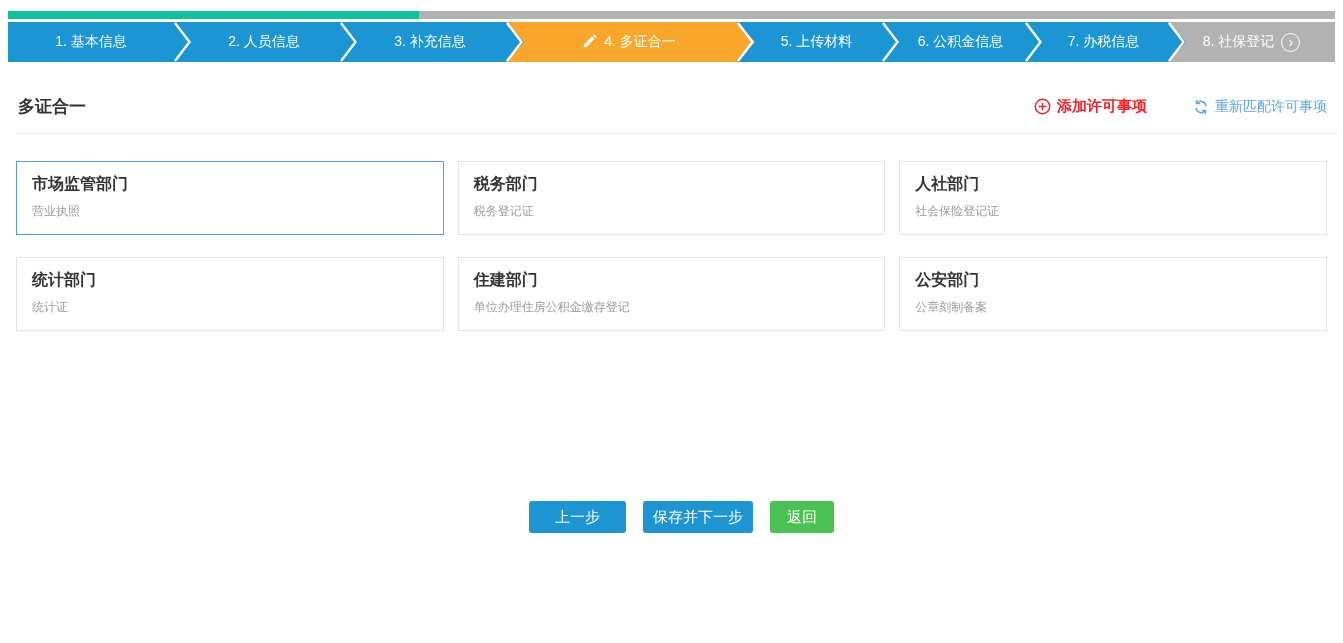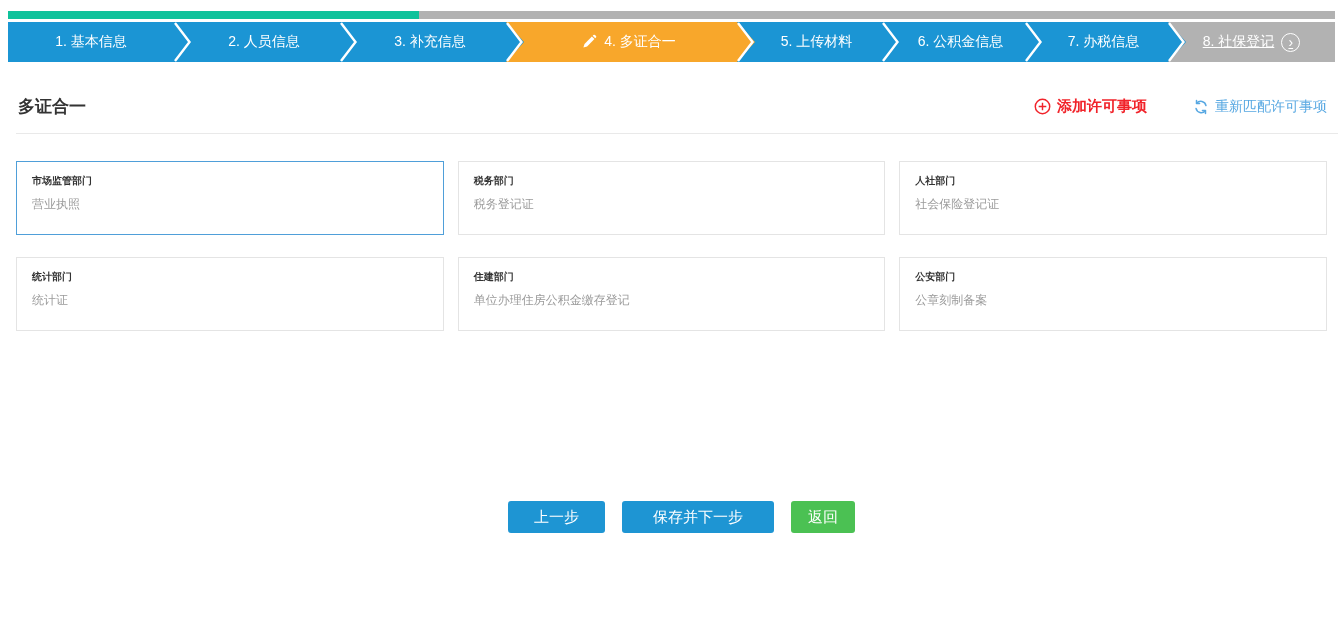--- a/index.html
+++ b/index.html
@@ -21,50 +21,50 @@
     color:#fff;font-size:14px;cursor:pointer;
     clip-path:polygon(0 0,calc(100% - 18px) 0,100% 50%,calc(100% - 18px) 100%,0 100%);}
   .step .lbl{white-space:nowrap;}
   .s1{left:0;width:184px;background:var(--step-blue);z-index:8;}
   .s2{left:166px;width:184px;background:var(--step-blue);z-index:7;padding-left:14px;}
   .s3{left:332px;width:184px;background:var(--step-blue);z-index:6;padding-left:14px;}
   .s4{left:498px;width:249px;background:var(--step-orange);z-index:5;padding-left:14px;gap:7px;}
   .s5{left:729px;width:163px;background:var(--step-blue);z-index:4;padding-left:14px;}
   .s6{left:874px;width:161px;background:var(--step-blue);z-index:3;padding-left:14px;}
   .s7{left:1017px;width:161px;background:var(--step-blue);z-index:2;padding-left:14px;}
-  .s8{left:1160px;width:167px;background:transparent;z-index:1;clip-path:none;gap:7px;text-decoration:underline;}
+  .s8{left:1160px;width:167px;background:transparent;z-index:1;clip-path:none;gap:7px;}
   .step:not(.s8){padding-right:18px;}
   .sep{position:absolute;top:0;z-index:10;pointer-events:none;}
   .circ{width:19px;height:19px;border:1.5px solid #fff;border-radius:50%;display:inline-flex;
     align-items:center;justify-content:center;font-size:14px;line-height:1;color:#fff;padding-bottom:1px;}
 
   
   .header-row{display:flex;align-items:center;margin:33px 16px 0 18px;text-align:right;}
   .page-title{font-size:17px;font-weight:bold;color:#333;}
   .links{margin-left:auto;display:flex;align-items:center;gap:46px;}
   .link{display:inline-flex;align-items:center;gap:6px;font-size:15px;cursor:pointer;text-decoration:none;white-space:nowrap;}
   .link.red{color:var(--link-red);font-weight:bold;}
   .link.blue{color:var(--link-blue);font-weight:normal;font-size:14px;}
   .divider{border:none;border-top:1px solid #e9e9e9;margin:15px 5px 0 16px;}
 
   
   .cards{display:grid;grid-template-columns:repeat(3,1fr);gap:22px 14px;margin:27px 16px 0 16px;}
   .card{border:1px solid #e4e4e4;background:#fff;padding:12px 15px;height:74px;cursor:pointer;}
   .card.active{border-color:var(--card-active);}
-  .card .dept{font-size:10px;font-weight:bold;color:#333;}
+  .card .dept{font-size:16px;font-weight:bold;color:#333;}
   .card .cert{font-size:12px;color:#9b9b9b;margin-top:8px;white-space:nowrap;overflow:hidden;}
 
   
   .footer{display:flex;justify-content:center;align-items:center;gap:17px;margin-top:170px;margin-left:20px;}
   .btn{border:none;color:#fff;font-size:15px;height:32px;border-radius:3px;cursor:pointer;
     font-family:inherit;line-height:32px;}
   .btn.blue{background:var(--btn-blue);}
   .btn.green{background:var(--btn-green);}
   .btn.prev{padding:0 26px;}
-  .btn.save{padding:0 31px;}
+  .btn.save{padding:0 10px;}
   .btn.back{padding:0 17px;}
 </style>
 </head>
 <body>
 
 <div class="progress-track">
   <div class="progress-fill" style="width: 31%;"></div>
 </div>
 
 <div class="steps">

